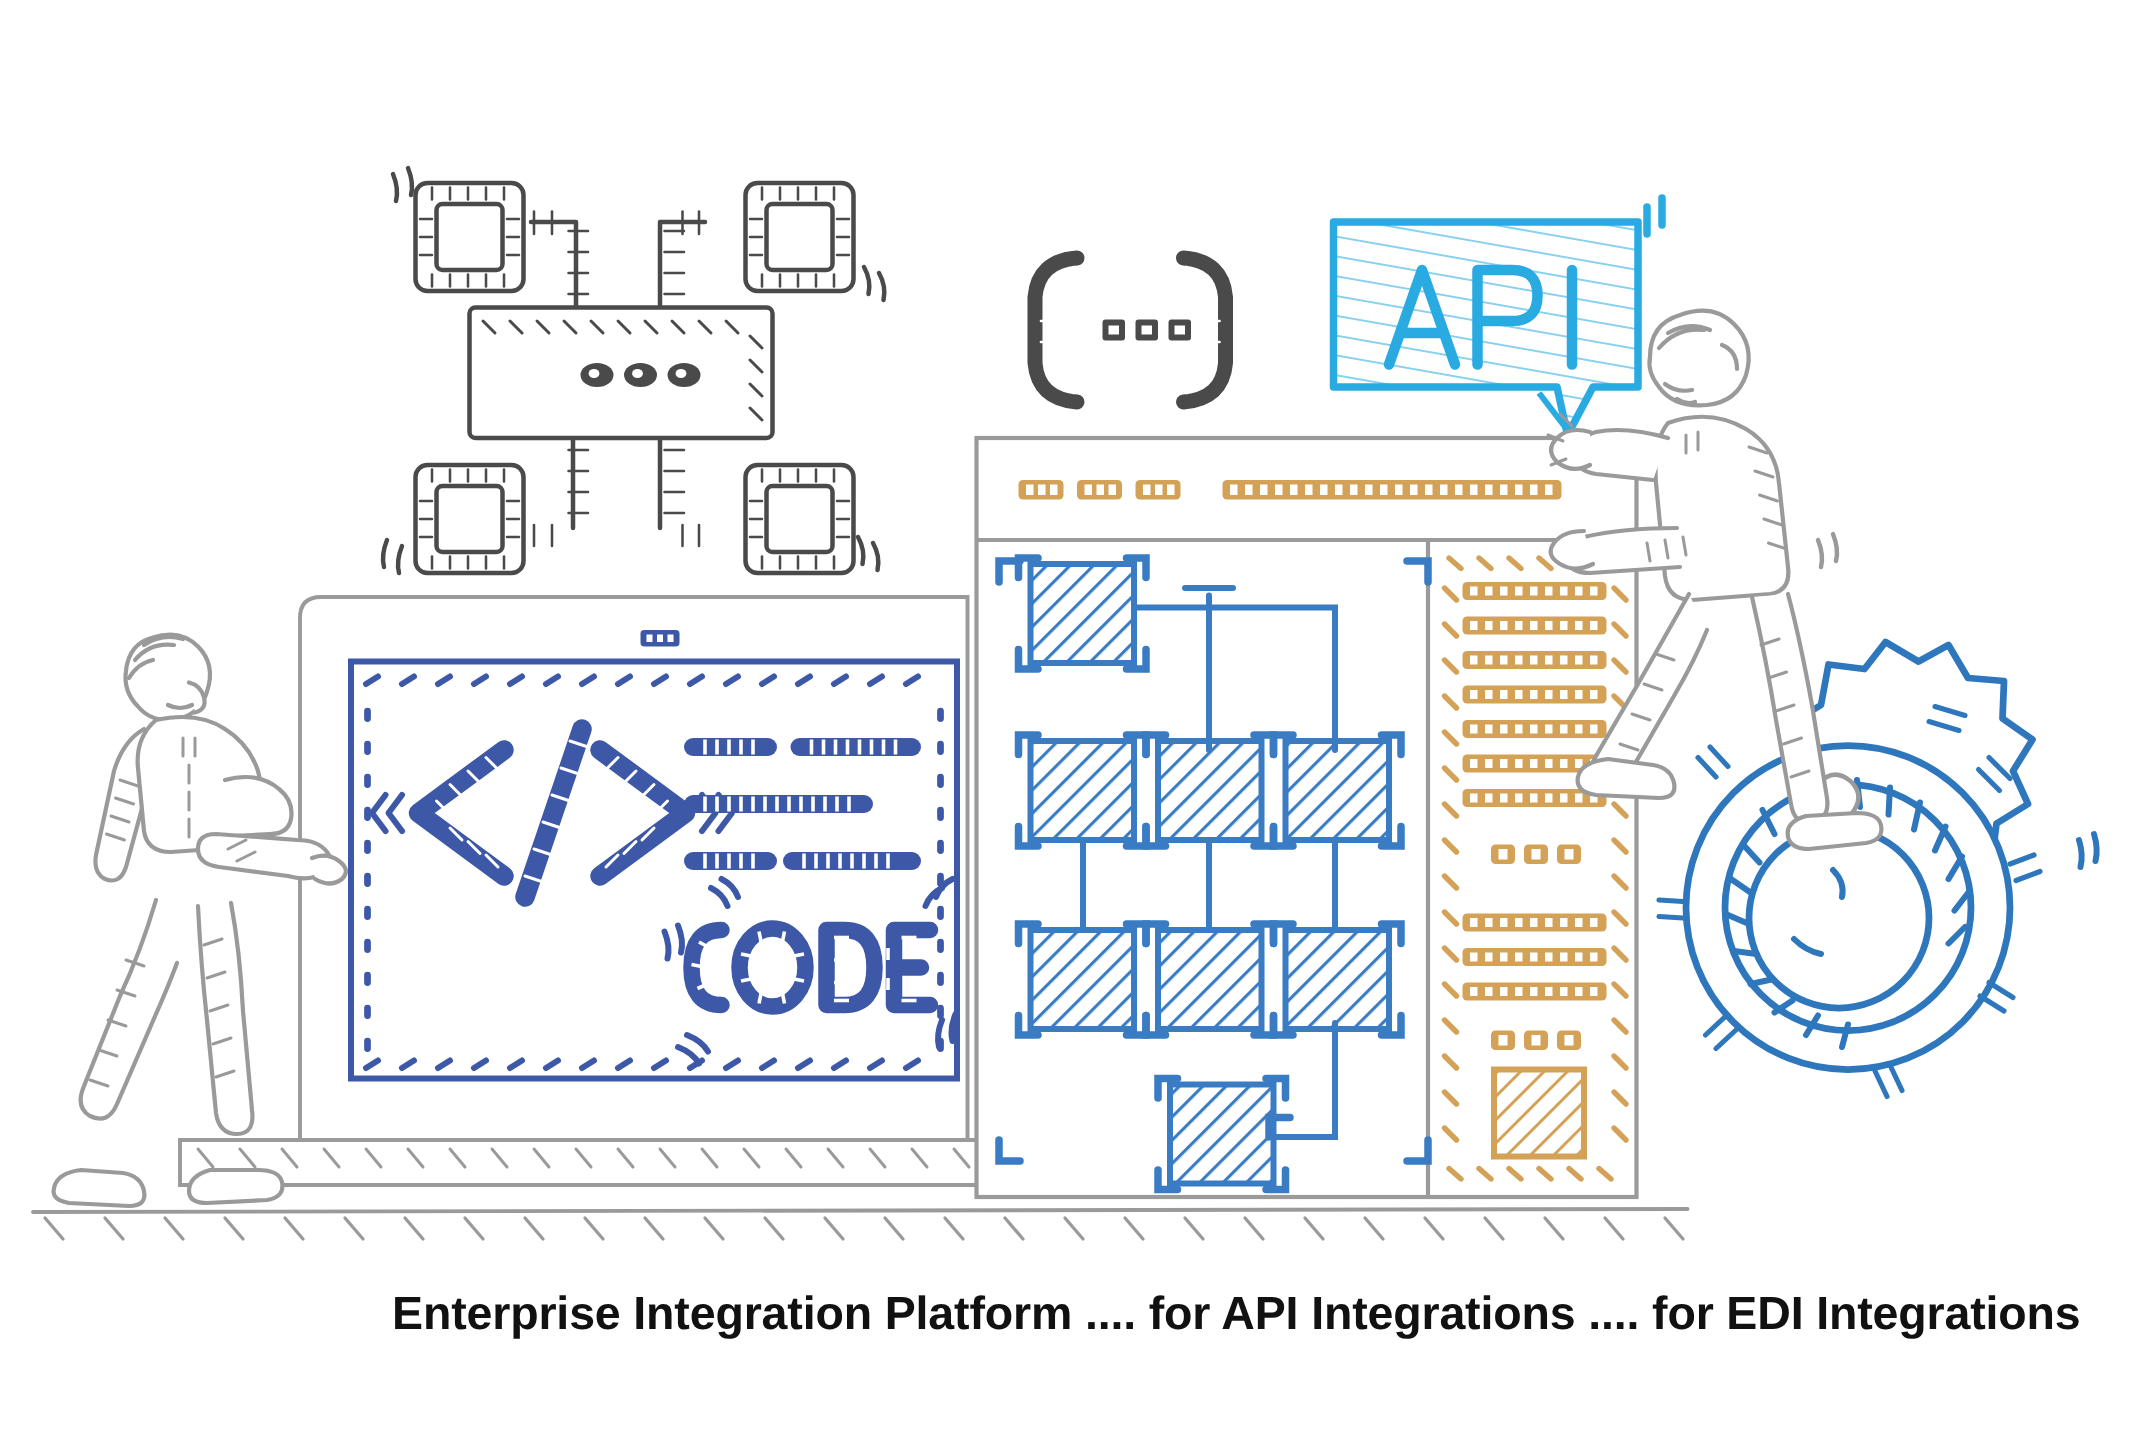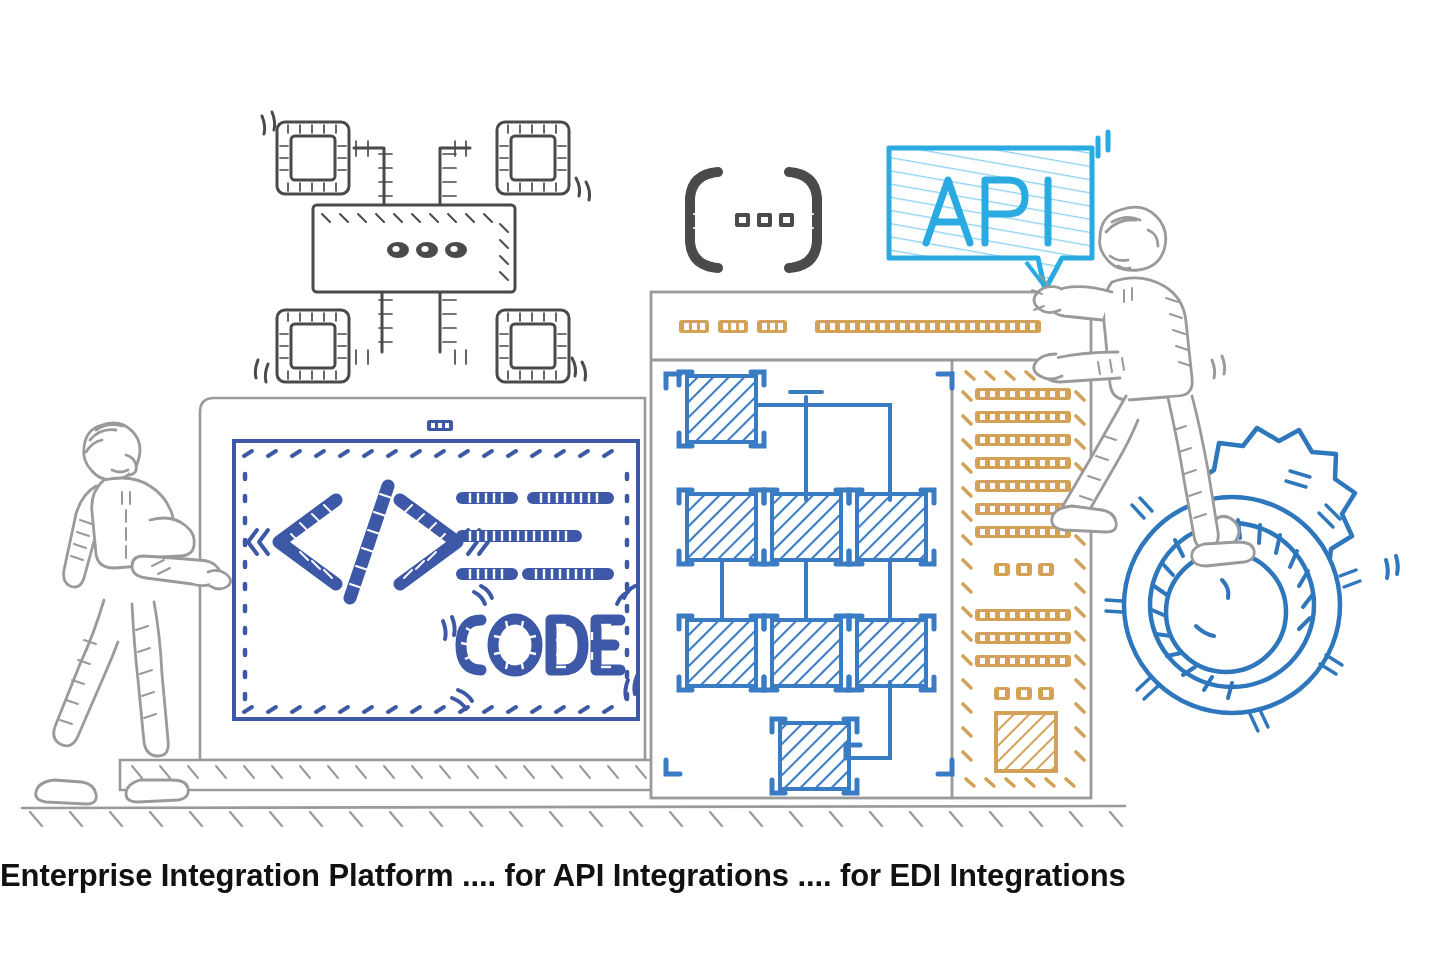--- a/index.html
+++ b/index.html
@@ -4,22 +4,22 @@
 <style>
   html,body{margin:0;padding:0;background:#ffffff;}
   body{
     width:1431px;height:954px;
     font-family:"Liberation Sans","DejaVu Sans",sans-serif;
     overflow:hidden;position:relative;
   }
   #stage{position:absolute;inset:0;background:#ffffff;}
   #art{position:absolute;left:0;top:0;width:1431px;height:954px;}
   #caption{
-    position:absolute;left:0;top:858px;width:1375px;
-    text-align:left;
+    position:absolute;left:12px;top:858px;width:1375px;
+    text-align:right;
     font-size:31px;font-weight:bold;color:#111111;
     letter-spacing:-0.1px;
     white-space:nowrap;
   }
 </style>
 </head>
 <body>
 
 <div id="stage">
 

